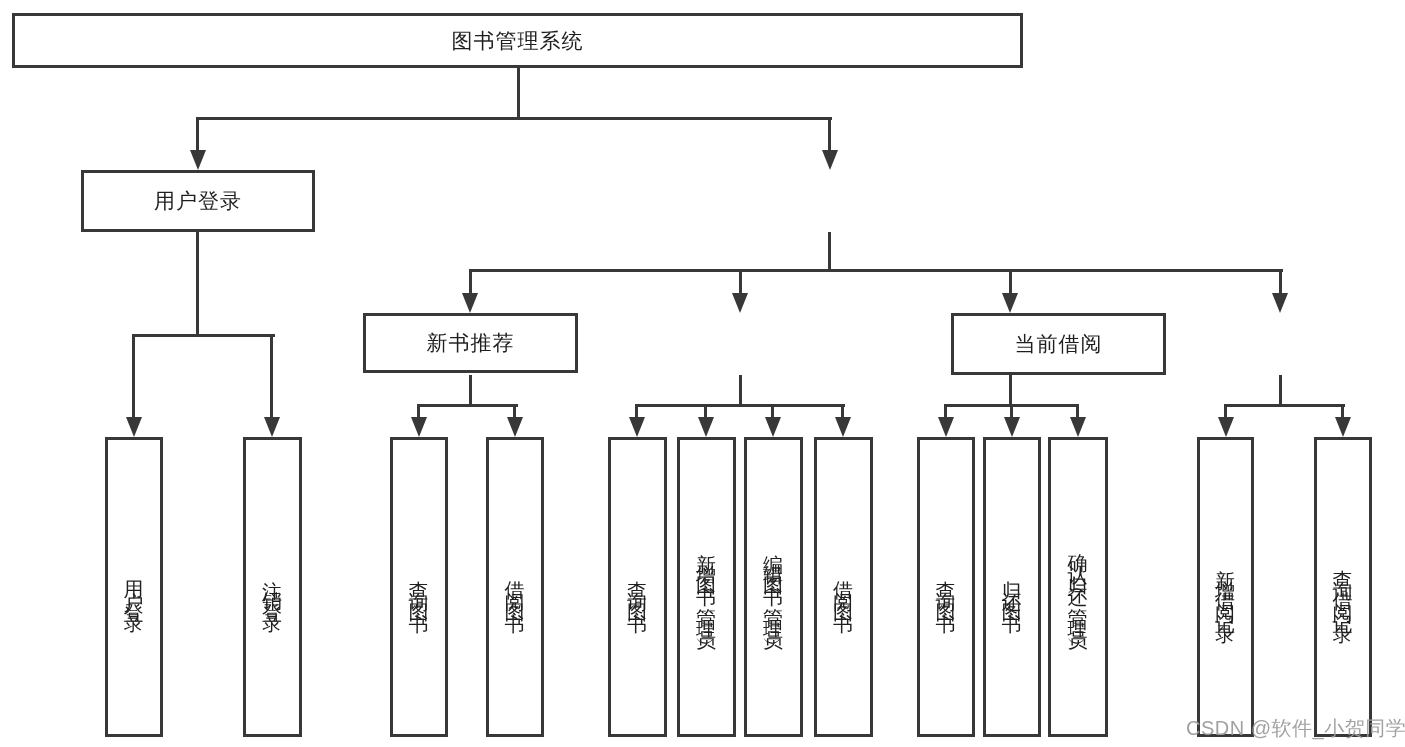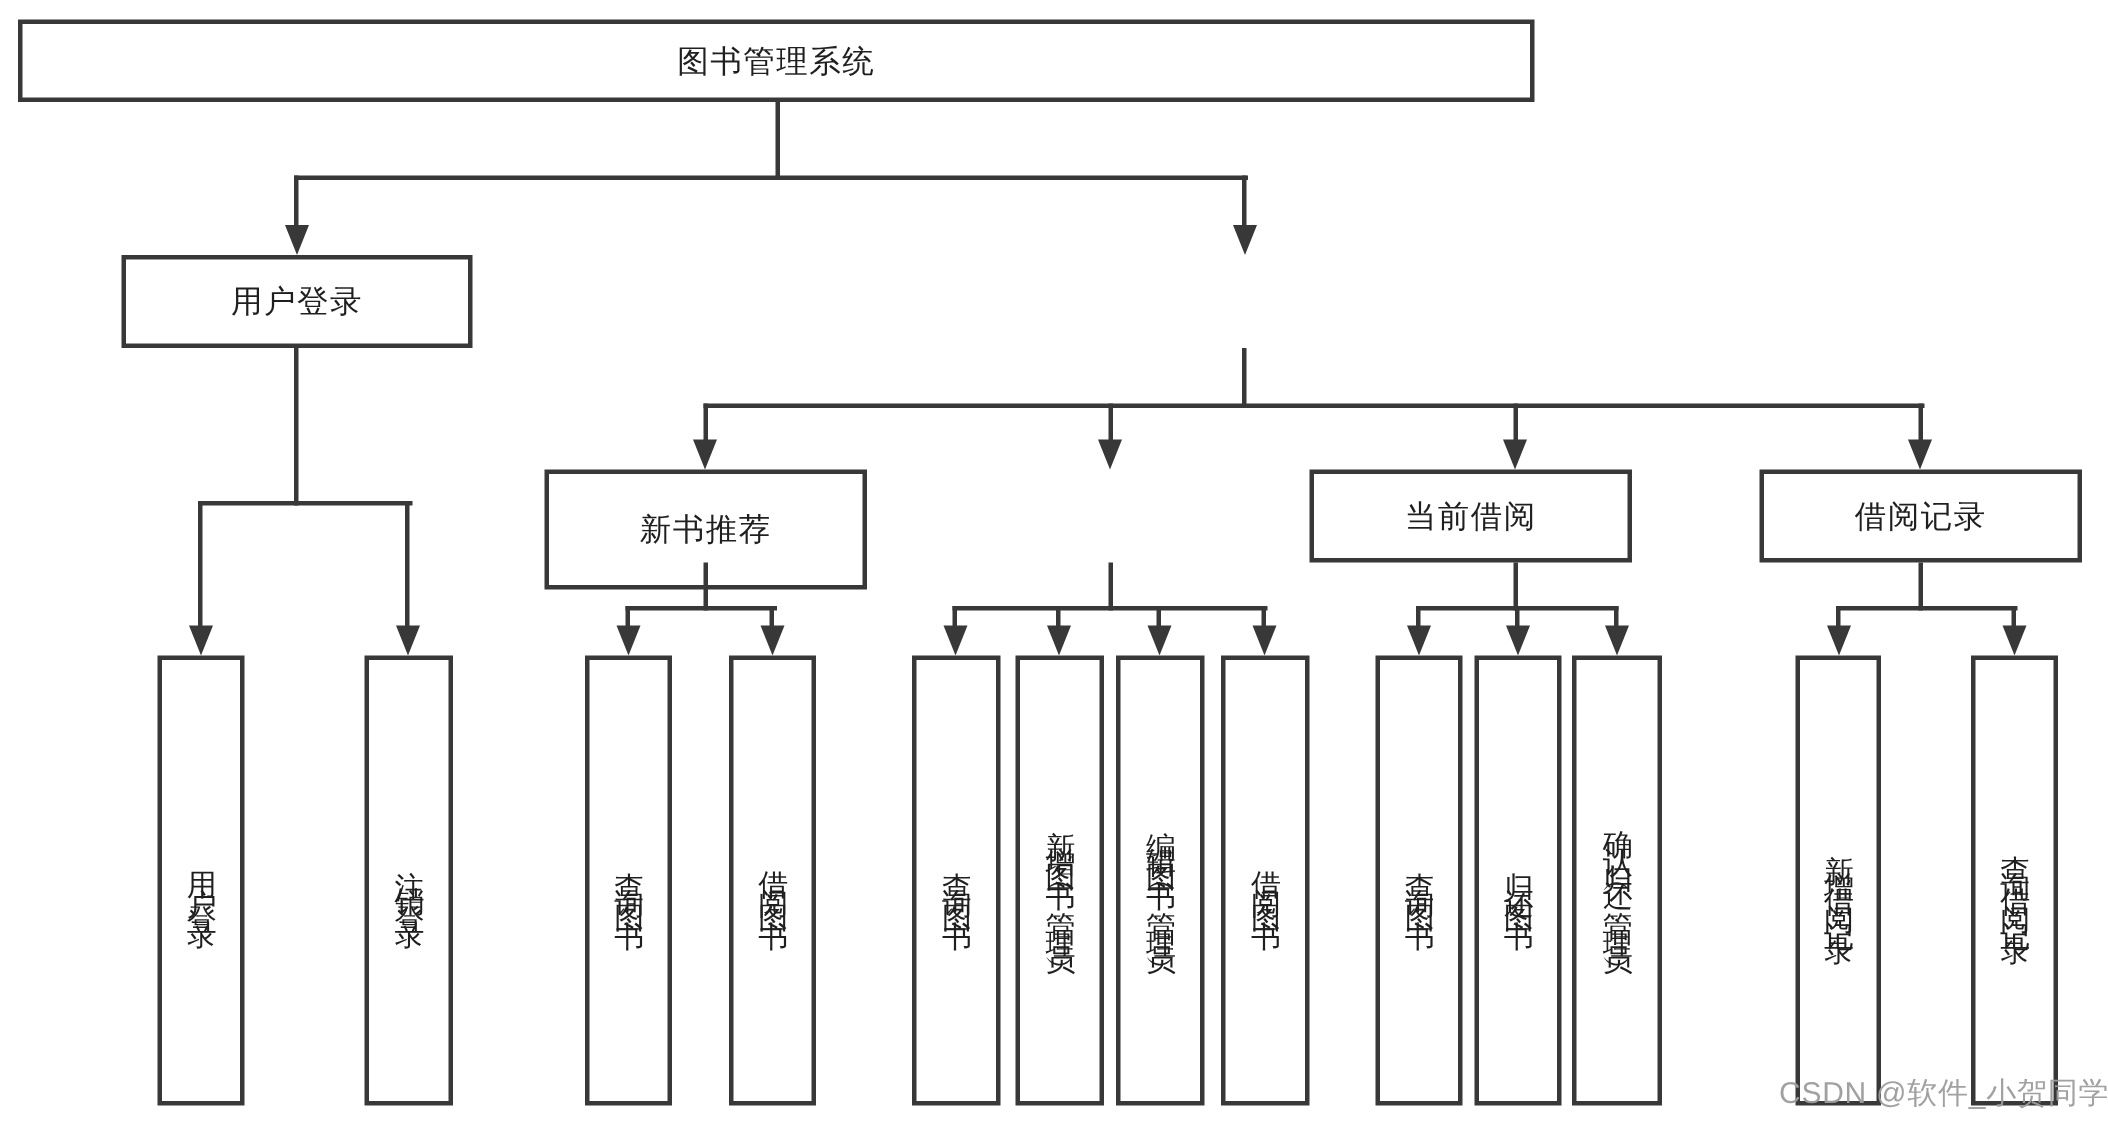--- a/index.html
+++ b/index.html
@@ -61,28 +61,25 @@
   <div class="line h" style="left:469px;top:269px;width:814px"></div>
   <div class="line v" style="left:469px;top:269px;height:26px"></div>
   <div class="arr" style="left:462px;top:293px"></div>
   <div class="line v" style="left:739px;top:269px;height:26px"></div>
   <div class="arr" style="left:732px;top:293px"></div>
   <div class="line v" style="left:1009px;top:269px;height:26px"></div>
   <div class="arr" style="left:1002px;top:293px"></div>
   <div class="line v" style="left:1279px;top:269px;height:26px"></div>
   <div class="arr" style="left:1272px;top:293px"></div>
 
-  <div class="box hnode" style="left:363px;top:313px;width:215px;height:80px">
+  <div class="box hnode" style="left:363px;top:313px;width:215px;height:60px">
     <span class="lbl">新书推荐</span>
   </div>
-  <div class="box hnode" style="left:873px;top:313px;width:215px;height:62px">
+  <div class="box hnode" style="left:951px;top:313px;width:215px;height:62px">
     <span class="lbl">当前借阅</span>
-  </div>
-  <div class="box hnode" style="left:1173px;top:313px;width:215px;height:62px">
-    <span class="lbl">借阅记录</span>
   </div>
 
   <div class="line v" style="left:469px;top:375px;height:32px"></div>
   <div class="line h" style="left:417px;top:404px;width:101px"></div>
   <div class="line v" style="left:417px;top:404px;height:15px"></div>
   <div class="arr" style="left:411px;top:417px"></div>
   <div class="line v" style="left:513px;top:404px;height:15px"></div>
   <div class="arr" style="left:507px;top:417px"></div>
 
   <div class="line v" style="left:739px;top:375px;height:32px"></div>

